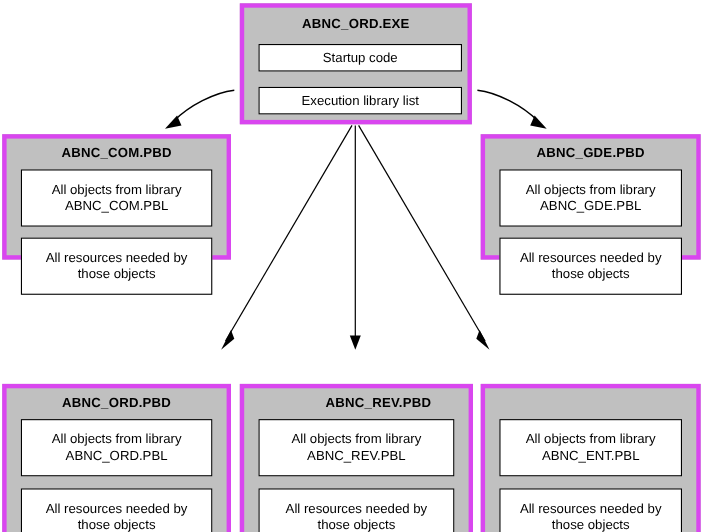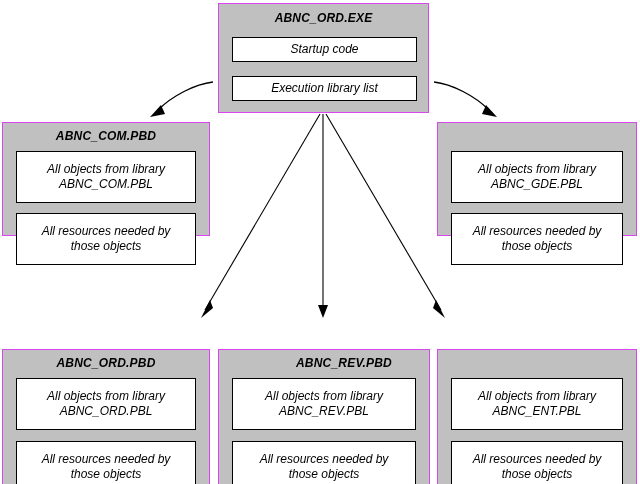--- a/index.html
+++ b/index.html
@@ -25,24 +25,23 @@
     position: absolute;
     left: 0; top: 0;
     width: 640px;
     height: 484px;
     pointer-events: none;
     z-index: 5;
   }
   .node {
     position: absolute;
     background: #c0c0c0;
-    border: 1px solid #d946ef;
+    border: 4px solid #d946ef;
     box-sizing: border-box;
     z-index: 10;
-    font-style: italic;
   }
   .node-title {
     text-align: center;
     font-size: 12px;
     font-weight: bold;
     letter-spacing: 0.2px;
     line-height: 14px;
   }
   .slot {
     background: #ffffff;
@@ -131,20 +130,21 @@
 
   <div class="node node-mid" id="node-com">
     <div class="node-title">ABNC_COM.PBD</div>
     <div class="slot slot-0">All objects from library
 ABNC_COM.PBL</div>
     <div class="slot slot-1">All resources needed by
 those objects</div>
   </div>
 
   <div class="node node-mid" id="node-gde">
+    <div class="node-title">ABNC_GDE.PBD</div>
     <div class="slot slot-0">All objects from library
 ABNC_GDE.PBL</div>
     <div class="slot slot-1">All resources needed by
 those objects</div>
   </div>
 
   <div class="node node-bot" id="node-ord">
     <div class="node-title">ABNC_ORD.PBD</div>
     <div class="slot slot-0">All objects from library
 ABNC_ORD.PBL</div>

